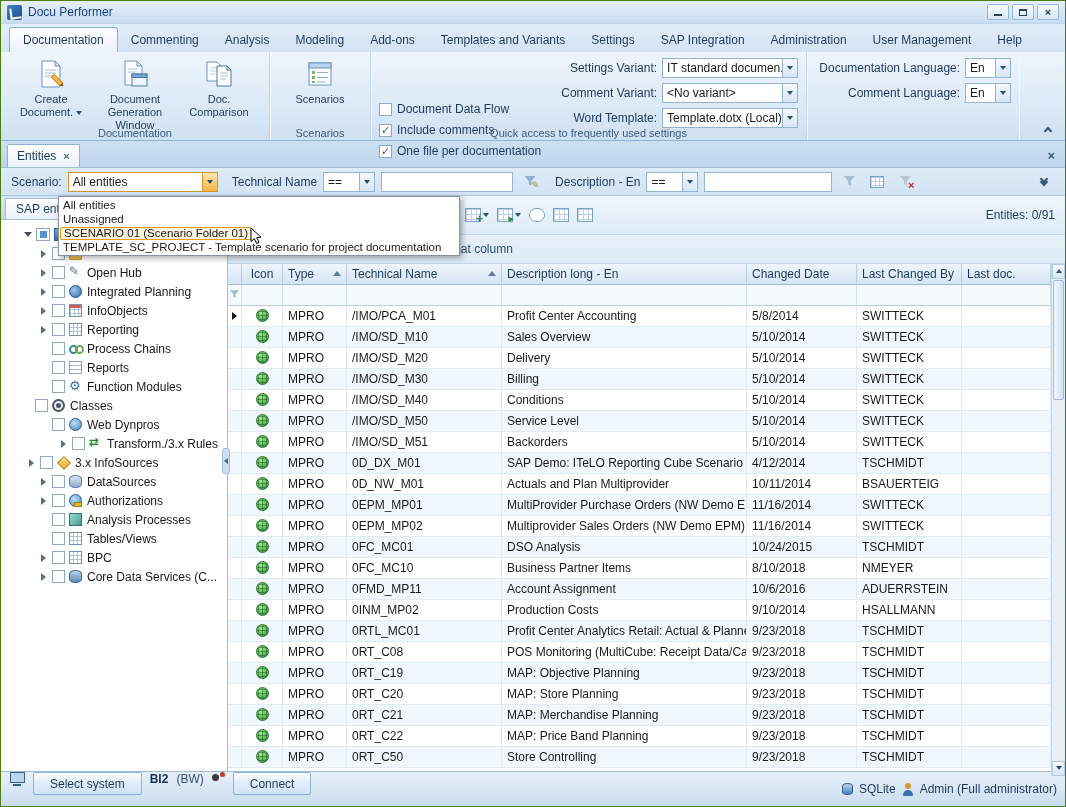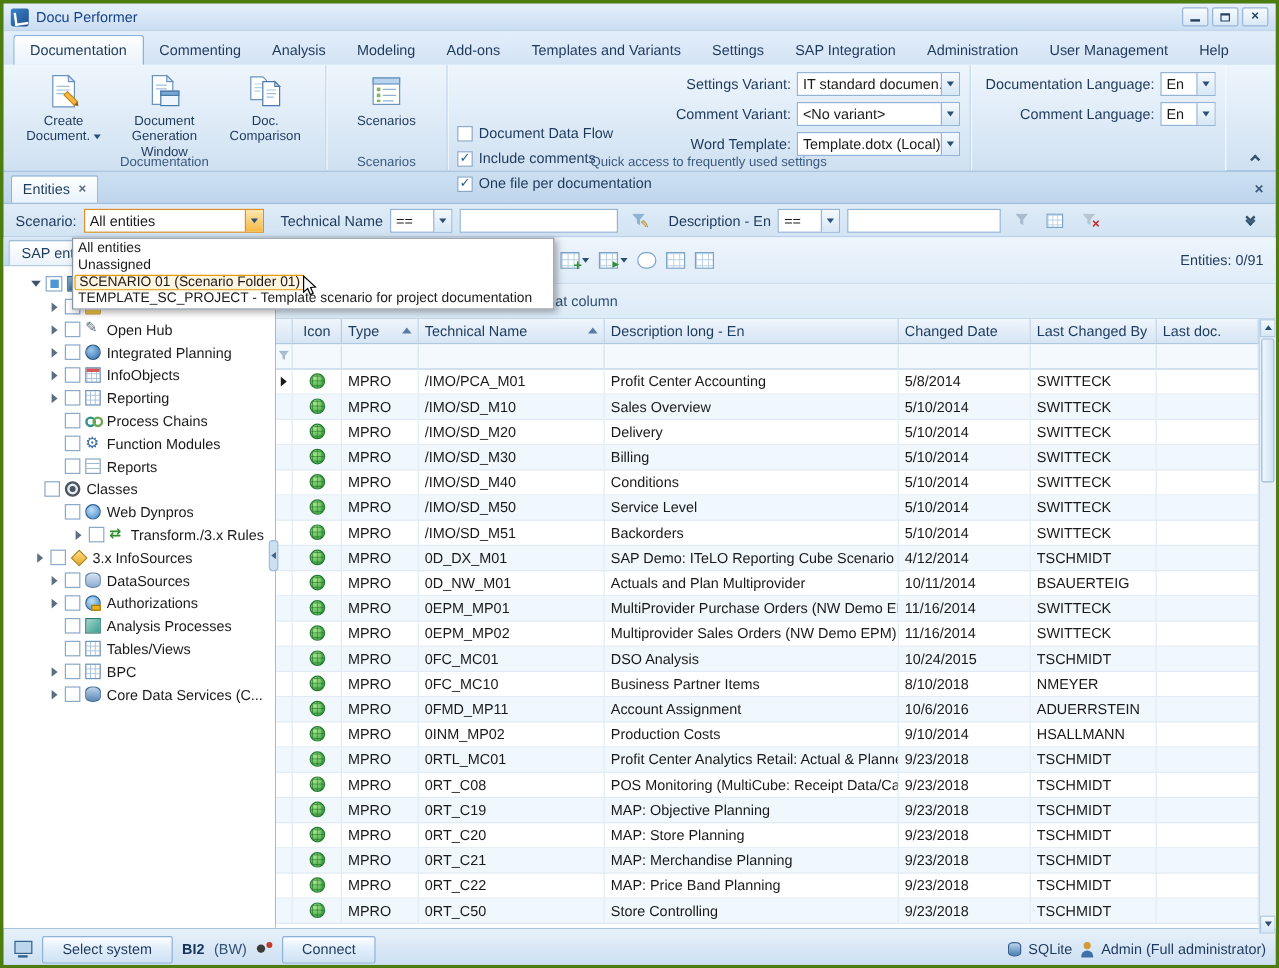--- a/index.html
+++ b/index.html
@@ -1,17 +1,17 @@
 <!DOCTYPE html>
 <html><head>
 <meta charset="utf-8">
 <style>
   html,body{margin:0;padding:0;background:#9db8d2;font-family:"Liberation Sans","DejaVu Sans",sans-serif;}
   *{box-sizing:border-box;}
-  .window{position:relative;width:1066px;height:807px;border:3px solid #4d7c0f;background:#cfe0f1;overflow:hidden;}
+  .window{position:relative;width:1066px;height:807px;border:1px solid #4d7c0f;background:#cfe0f1;overflow:hidden;}
 
   
   .titlebar{height:23px;background:linear-gradient(#e6f0fb,#c9ddf2);display:flex;align-items:center;padding:0 6px;border-bottom:1px solid #c2d6ea;}
   .app-icon{width:15px;height:15px;background:linear-gradient(135deg,#3e84c9,#1d4f8b);border-radius:2px;margin-right:6px;position:relative;flex:none;}
   .app-icon::after{content:'';position:absolute;left:3px;top:3px;width:9px;height:9px;border-left:2px solid #fff;border-bottom:2px solid #fff;transform:rotate(-8deg);}
   .title-text{font-size:12px;color:#15428b;}
   .win-btns{margin-left:auto;display:flex;gap:3px;}
   .wbtn{width:22px;height:16px;border:1px solid #9ab6d6;border-radius:2px;background:linear-gradient(#f7fbff,#d9e8f6);display:flex;align-items:center;justify-content:center;color:#24425f;}
   .g-min{width:8px;height:2px;background:#24425f;margin-top:6px;}
   .g-max{width:8px;height:7px;border:1px solid #24425f;border-top-width:2px;}
@@ -137,21 +137,21 @@
   .mpro{width:13px;height:13px;border-radius:50%;background:radial-gradient(circle at 35% 30%,#a5e58d,#2f9e3b);border:1px solid #1f7a2b;position:relative;flex:none;}
   .mpro::after{content:'';position:absolute;inset:0;border-radius:50%;background-image:linear-gradient(to right,rgba(20,90,25,.5) 1px,transparent 1px),linear-gradient(to bottom,rgba(20,90,25,.5) 1px,transparent 1px);background-size:4px 4px;background-position:1px 1px;}
   .vscroll{position:absolute;right:0;top:0;width:14px;height:512px;background:#e7f0f9;border-left:1px solid #c3d7eb;display:flex;flex-direction:column;}
   .sarrow{height:15px;display:flex;align-items:center;justify-content:center;flex:none;background:linear-gradient(#f4f9fe,#d7e7f6);border:1px solid #b4cbe2;}
   .sthumb{margin:1px;height:120px;background:linear-gradient(to right,#f0f7fd,#cfe2f4);border:1px solid #9fbcd9;border-radius:2px;}
   .sspace{flex:1;}
   .tri-u-sm{width:0;height:0;border-left:3px solid transparent;border-right:3px solid transparent;border-bottom:4px solid #2c4f76;}
   .tri-d-ssm{width:0;height:0;border-left:3px solid transparent;border-right:3px solid transparent;border-top:4px solid #2c4f76;}
 
   
-  .statusbar{height:35px;background:linear-gradient(#e8f1fa,#c9ddf1);border-top:1px solid #9fbcd9;display:flex;align-items:center;padding:0 8px;gap:8px;}
+  .statusbar{height:35px;background:linear-gradient(#e8f1fa,#c9ddf1);border-top:1px solid #9fbcd9;display:flex;padding:0 8px;gap:8px;}
   .sbtn{height:23px;padding:0 16px;border:1px solid #8db2d9;border-radius:2px;background:linear-gradient(#fdfeff,#e1eefb 45%,#cfe2f4);font-size:12px;color:#1e395b;display:flex;align-items:center;}
   .monitor-icon{width:16px;height:14px;position:relative;}
   .monitor-icon::before{content:'';position:absolute;left:1px;top:0;width:13px;height:9px;border:1px solid #35618c;background:#bcd6ee;}
   .monitor-icon::after{content:'';position:absolute;left:4px;bottom:0;width:8px;height:2px;background:#35618c;}
   .sys-name{font-size:12px;font-weight:bold;color:#13335c;}
   .sys-type{font-size:12px;color:#2f4f73;}
   .conn-icon{width:13px;height:12px;position:relative;}
   .conn-icon::before{content:'';position:absolute;left:0;top:2px;width:7px;height:7px;border-radius:50%;background:#3c3c3c;}
   .conn-icon::after{content:'';position:absolute;right:0;top:0;width:5px;height:5px;border-radius:50%;background:#c23b2e;}
   .sb-right{margin-left:auto;display:flex;align-items:center;gap:6px;}
@@ -453,28 +453,28 @@
           </div>
           <div class="trow" style="padding-left:36px">
             <span class="tarrow"></span>
             <span class="chk"></span>
             <span class="tico process-chain-icon"></span>
             <span class="tlabel">Process Chains</span>
           </div>
           <div class="trow" style="padding-left:36px">
             <span class="tarrow"></span>
             <span class="chk"></span>
+            <span class="tico report-icon"></span>
+            <span class="tlabel">Reports</span>
+          </div>
+          <div class="trow" style="padding-left:36px">
+            <span class="tarrow"></span>
+            <span class="chk"></span>
             <span class="tico gear-icon"></span>
             <span class="tlabel">Function Modules</span>
-          </div>
-          <div class="trow" style="padding-left:36px">
-            <span class="tarrow"></span>
-            <span class="chk"></span>
-            <span class="tico report-icon"></span>
-            <span class="tlabel">Reports</span>
           </div>
           <div class="trow" style="padding-left:19px">
             <span class="tarrow"></span>
             <span class="chk"></span>
             <span class="tico class-icon"></span>
             <span class="tlabel">Classes</span>
           </div>
           <div class="trow" style="padding-left:36px">
             <span class="tarrow"></span>
             <span class="chk"></span>

